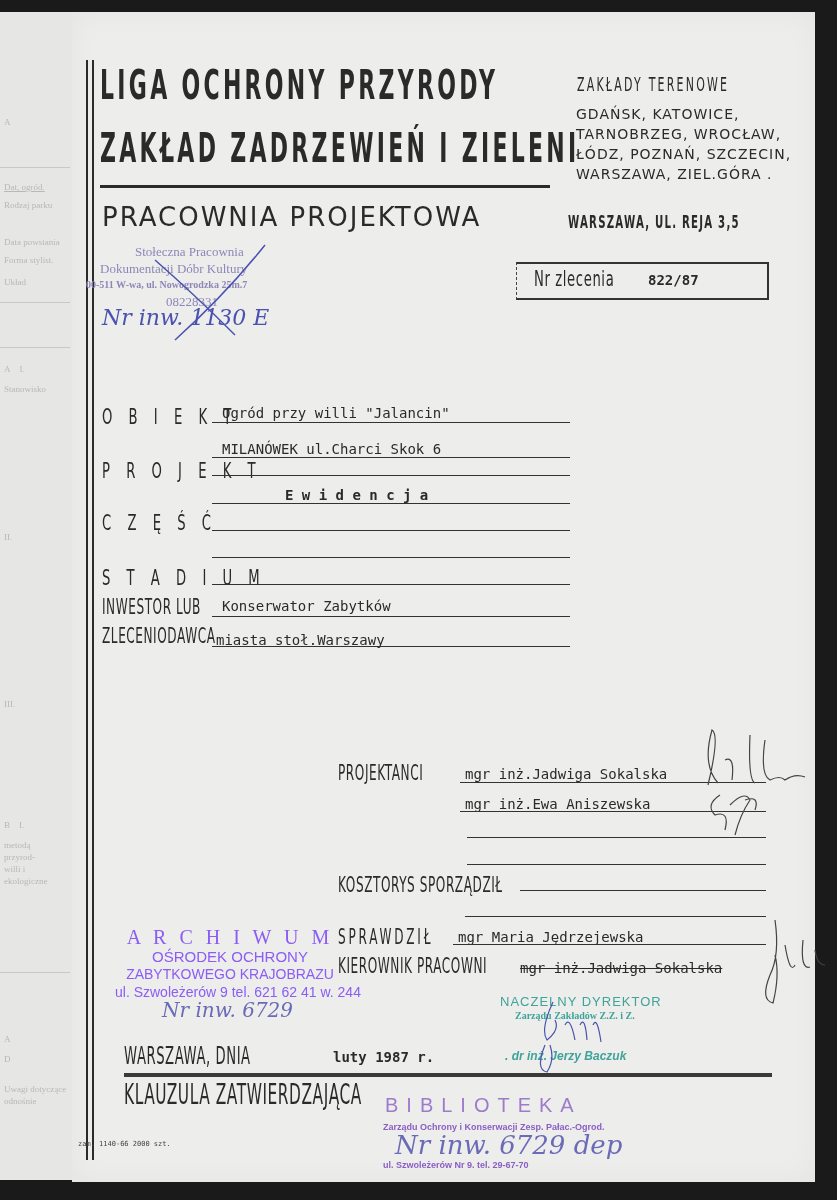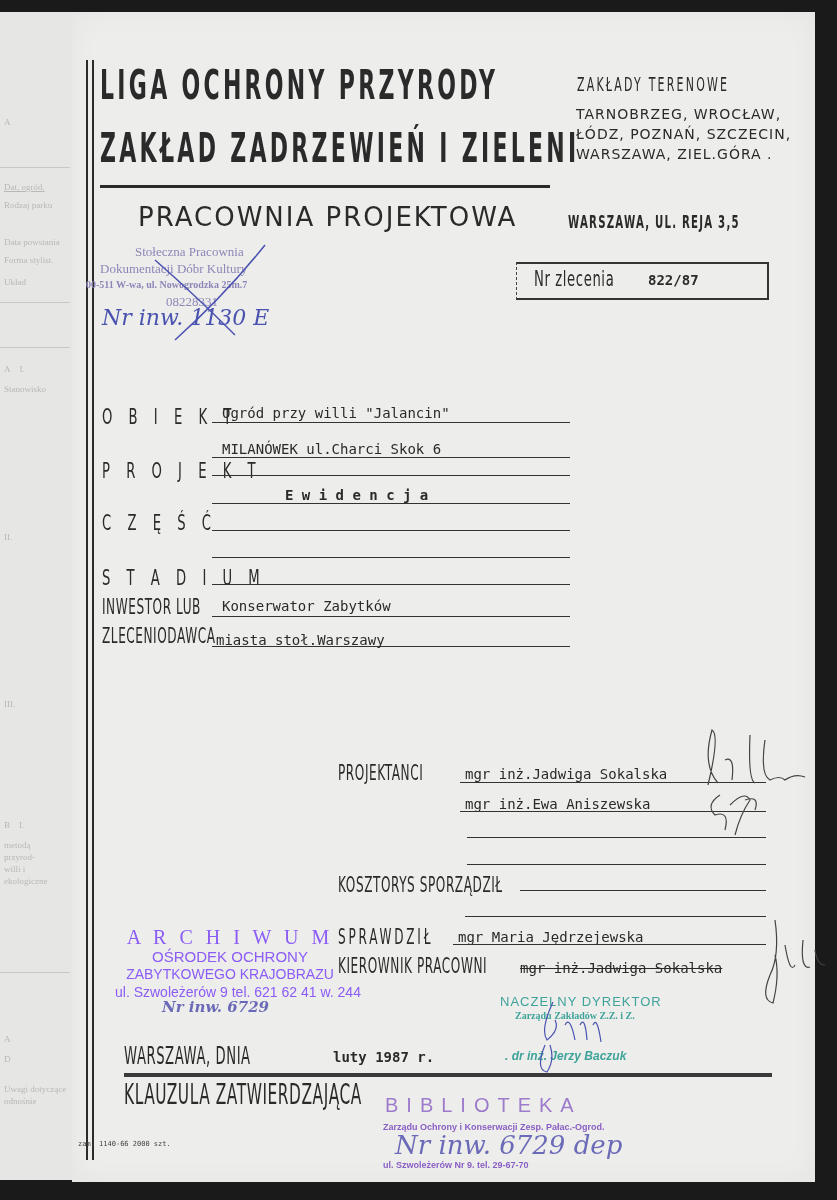--- a/index.html
+++ b/index.html
@@ -94,24 +94,25 @@
   <div class="ghost" style="top:1072px;">Uwagi dotyczące</div>
   <div class="ghost" style="top:1084px;">odnośnie</div>
 </div>
 
 <div class="abs page"></div>
 <div class="abs dbl-rule"></div>
 
 <div class="abs cond title-big" style="left:100px; top:62px;">LIGA OCHRONY PRZYRODY</div>
 <div class="abs cond title-big" style="left:100px; top:125px;">ZAKŁAD ZADRZEWIEŃ I ZIELENI</div>
 <div class="abs hr-thick" style="left:100px; top:185px; width:450px;"></div>
-<div class="abs pracownia" style="left:102px; top:202px;margin-left:36px;">PRACOWNIA PROJEKTOWA</div>
+<div class="abs pracownia" style="left:102px; top:202px;">PRACOWNIA PROJEKTOWA</div>
 
 <div class="abs cond zak-head" style="left:577px; top:72px;">ZAKŁADY TERENOWE</div>
 <div class="abs cities" style="left:576px; top:104px;">
+  <div>GDAŃSK,  KATOWICE,</div>
   <div>TARNOBRZEG, WROCŁAW,</div>
   <div>ŁÓDZ, POZNAŃ, SZCZECIN,</div>
   <div>WARSZAWA, ZIEL.GÓRA .</div>
 </div>
 <div class="abs cond addr-cond" style="left:568px; top:212px;">WARSZAWA, UL. REJA 3,5</div>
 
 <div class="abs order-box"></div>
 <div class="abs cond order-label" style="left:534px; top:266px;">Nr zlecenia</div>
 <div class="abs mono" style="left:648px; top:272px; font-weight:bold;">822/87</div>
 
@@ -177,21 +178,21 @@
   <path d="M20,10 Q5,20 15,30 Q30,25 25,45 M30,20 Q45,5 50,15 Q40,30 35,50 M45,15 Q60,10 55,25" stroke="#444" stroke-width="1.2" fill="none"></path>
 </svg>
 <svg class="abs" style="left:755px; top:915px;" width="80" height="95">
   <path d="M20,5 Q25,40 15,60 Q5,85 18,88 Q25,60 20,40 M30,30 Q35,60 40,50 M48,25 Q45,55 55,52 M60,35 Q62,50 70,50" stroke="#444" stroke-width="1.2" fill="none"></path>
 </svg>
 
 <div class="abs archiwum" style="left:115px; top:926px; width:230px; font-family:'Liberation Serif', serif; font-size:20px; letter-spacing:4px;">A R C H I W U M</div>
 <div class="abs archiwum" style="left:115px; top:948px; width:230px; font-size:15px;">OŚRODEK OCHRONY</div>
 <div class="abs archiwum" style="left:115px; top:966px; width:230px; font-size:14px;">ZABYTKOWEGO KRAJOBRAZU</div>
 <div class="abs archiwum" style="left:115px; top:984px; width:230px; font-size:14px;">ul. Szwoleżerów 9  tel. 621 62 41 w. 244</div>
-<div class="abs hand-blue" style="left:162px; top:998px; font-size:15px; color:#6a6ab8;font-weight:bold;">Nr inw. 6729</div>
+<div class="abs hand-blue" style="left:162px; top:998px; font-size:20px; color:#6a6ab8;">Nr inw. 6729</div>
 
 <div class="abs stamp-teal" style="left:500px; top:994px; font-size:13px; letter-spacing:1px;">NACZELNY DYREKTOR</div>
 <div class="abs stamp-teal" style="left:515px; top:1010px; font-size:10px; font-family:'Liberation Serif', serif; font-weight:bold;">Zarządu Zakładów Z.Z. i Z.</div>
 <div class="abs stamp-teal" style="left:505px; top:1049px; font-size:12px; font-style:italic; font-weight:bold;">. dr inż. Jerzy Baczuk</div>
 <svg class="abs" style="left:525px; top:1000px;" width="100" height="75">
   <path d="M28,2 Q15,30 22,40 Q35,30 30,20 M20,45 Q10,70 22,72 Q30,60 25,45 M40,25 Q45,15 50,40 M55,25 Q60,15 62,40 M68,25 Q72,15 76,42" stroke="#4a52b0" stroke-width="1.2" fill="none"></path>
 </svg>
 
 <div class="abs cond label-cond-tight" style="left:124px; top:1042px; font-size:24px;">WARSZAWA, DNIA</div>
 <div class="abs mono" style="left:333px; top:1049px; font-weight:bold;">luty 1987 r.</div>

